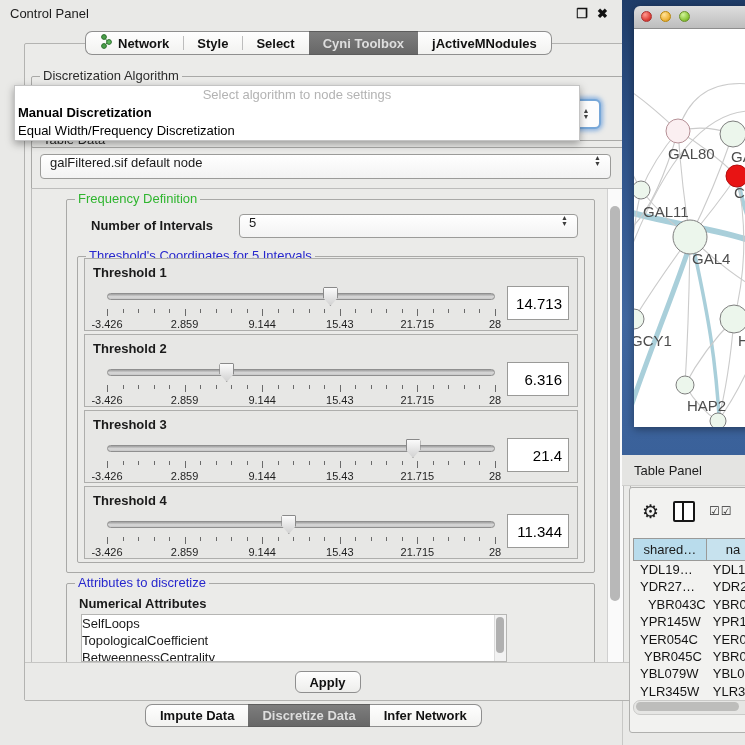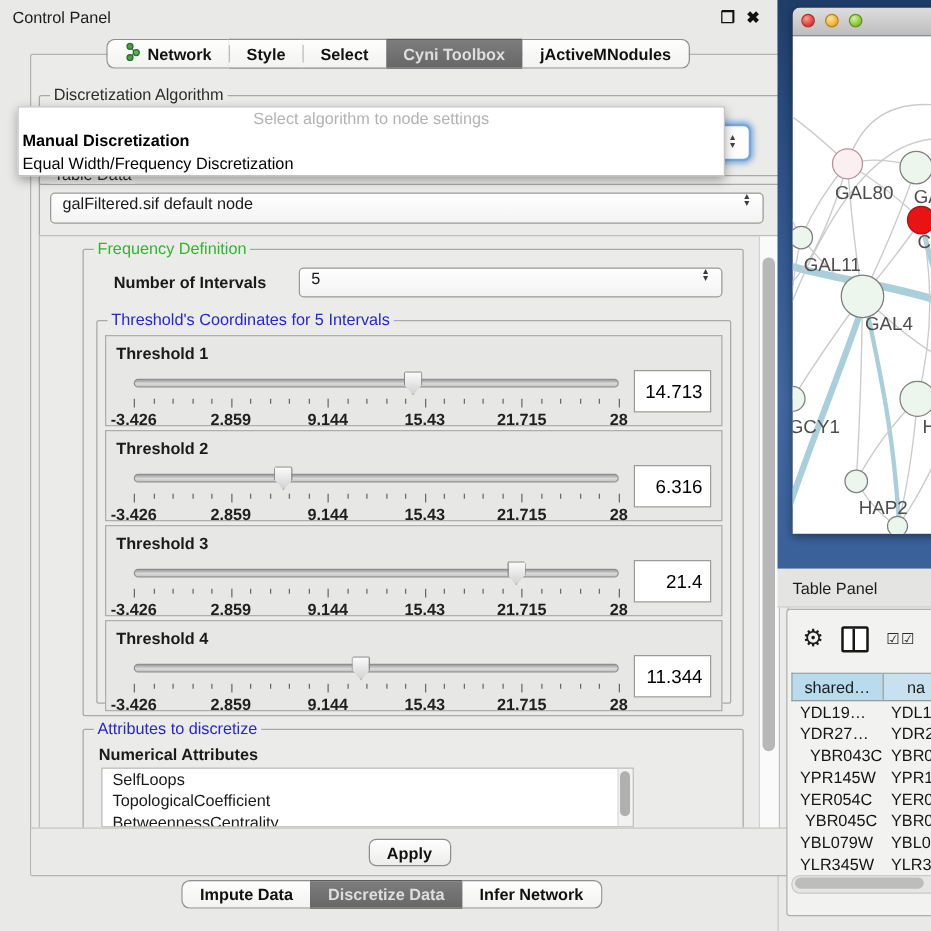--- a/index.html
+++ b/index.html
@@ -66,42 +66,42 @@
   #scrollarea{position:absolute; left:6px; top:144px; width:591px; height:474px; border:1px solid #bdbdbc; background:#ebebe9; overflow:hidden;}
   #vscroll{position:absolute; right:0; top:0; width:15px; height:100%; background:#fafafa; border-left:1px solid #d0d0d0;}
   #vscroll .thumb{position:absolute; left:2px; width:10px; top:17px; height:395px; background:#b8b8b8; border-radius:6px;}
 
   #grp-interval{left:34px; top:10px; width:527px; height:372px;}
   #noi-label{position:absolute; left:24px; top:18px; font-size:13px; font-weight:bold;}
   #noi-combo{position:absolute; left:172px; right:16px; top:14px; height:24px;}
 
   #grp-coords{position:absolute; left:10px; top:56px; right:9px; bottom:9px; border:1px solid #a9a9a7;}
   .threshold{position:relative; margin:0 6px 3px 6px; height:71px; background:#e7e7e5; border:1px solid #aeaeac;}
-  .threshold:first-child{margin-top:11px;}
+  .threshold:first-child{margin-top:1px;}
   .th-label{position:absolute; left:8px; top:6px; font-size:13px; font-weight:bold;}
   .th-row{position:absolute; left:22px; right:8px; top:26px; height:42px; display:flex;}
   .slider{position:relative; flex:1; margin-right:12px;}
   .track{position:absolute; left:0; right:0; top:8px; height:7px; border-radius:4px;
     background:linear-gradient(#9f9f9f,#d9d9d9 55%,#c7c7c7); border:1px solid #8f8f8f; box-sizing:border-box;}
   .thumb-sl{position:absolute; top:2px; width:15px; height:19px; margin-left:-8px;
     background:linear-gradient(#fbfbfb,#d2d2d2); border:1px solid #898989; box-sizing:border-box;
     clip-path:polygon(8% 0%,92% 0%,100% 10%,100% 55%,50% 100%,0% 55%,0% 10%);}
   .ticks{position:absolute; left:0; right:0; top:24px; height:8px;}
   .tick{position:absolute; top:0; width:1px; background:#6a6a6a;}
   .tick.minor{height:4px;}
   .tick.major{height:7px;}
   .ticklabels{position:absolute; left:0; right:0; top:33px; height:11px;}
-  .ticklabel{position:absolute; transform:translateX(-50%); font-size:13px; font-weight:bold; color:#1f1f1f; white-space:nowrap;}
+  .ticklabel{position:absolute; transform:translateX(-50%); font-size:11px; font-weight:normal; color:#1f1f1f; white-space:nowrap;}
   .th-value{width:62px; height:34px; margin-top:1px; background:#ffffff; border:1px solid #9a9a98;
     font-family:"Liberation Sans", sans-serif; font-size:15px; text-align:right; padding:0 6px; box-sizing:border-box;}
 
   #grp-attrs{left:34px; top:394px; width:527px; height:90px;}
   #attr-label{position:absolute; left:12px; top:12px; font-size:13px; font-weight:bold;}
   #attr-list{position:absolute; left:14px; top:30px; width:424px; height:46px; background:#ffffff; border:1px solid #b5b5b3; overflow:hidden;}
-  .attr-item{height:17px; line-height:17px; font-size:13px; padding-left:8px;}
+  .attr-item{height:17px; line-height:17px; font-size:13px; }
   #attr-vscroll{position:absolute; right:0; top:0; width:11px; height:100%; background:#f2f2f2; border-left:1px solid #dcdcdc;}
   #attr-vscroll .thumb{position:absolute; left:1px; top:2px; width:8px; height:36px; background:#b0b0b0; border-radius:5px;}
 
   #applybar{position:absolute; left:0; right:0; top:618px; height:37px; background:#eaeae8; border-top:1px solid #c6c6c4;}
   #apply-btn{position:absolute; left:50%; transform:translateX(-50%); top:8px; width:66px; height:22px;
     background:linear-gradient(#fefefe,#ededeb); border:1px solid #8f8f8f; border-radius:6px;
     font-family:"Liberation Sans", sans-serif; font-size:13px; font-weight:bold; color:#111;}
 
   #bottabs{position:absolute; left:145px; top:704px; height:23px; display:flex;}
 

